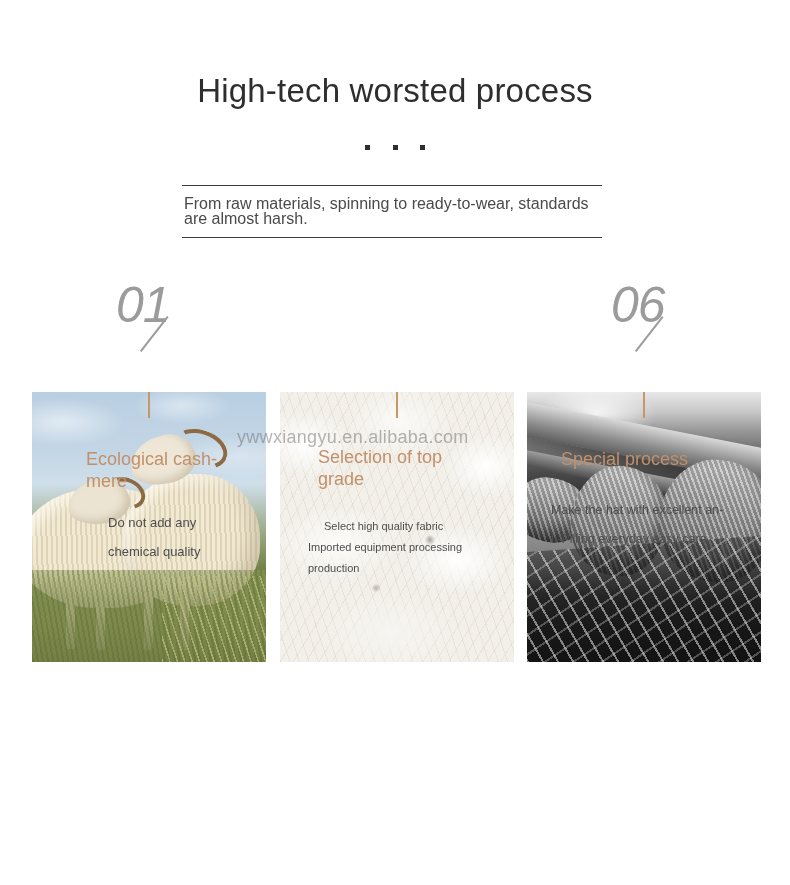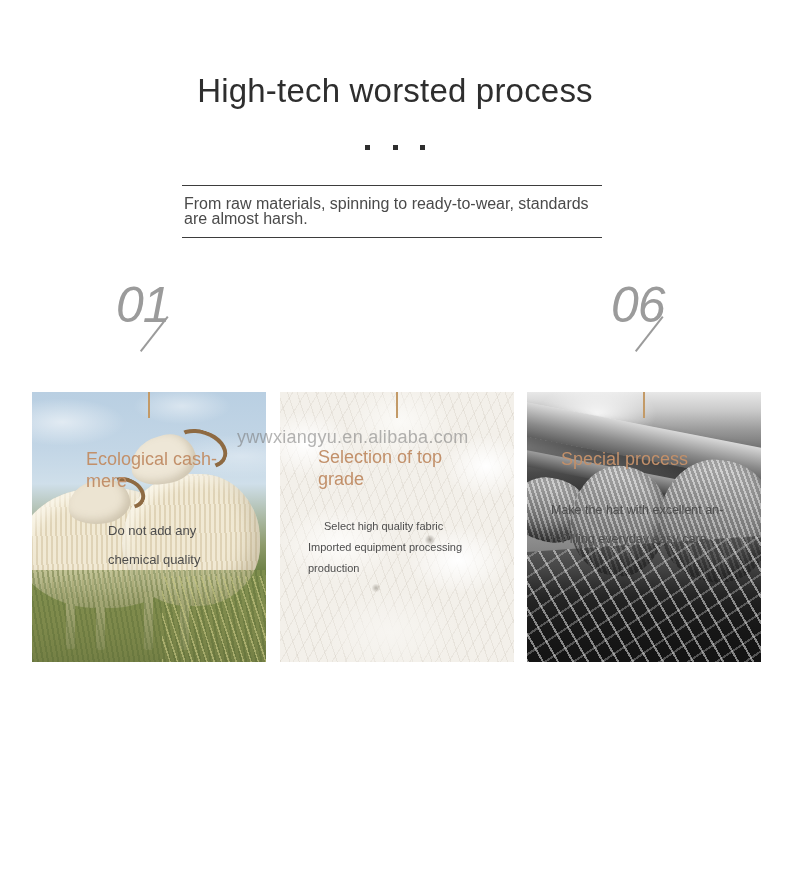--- a/index.html
+++ b/index.html
@@ -346,21 +346,21 @@
     font-weight: 400;
   }
   .cap-body {
     color: #4d4d4d;
   }
   .cap-body div { white-space: nowrap; }
 
   
   .c1 .caption { top: 56px; padding-left: 20px; }
   .c1 .cap-title { margin-left: 34px; width: 176px; white-space: normal; }
-  .c1 .cap-body { margin-top: 24px; margin-left: 56px; font-size: 13px; line-height: 29px; }
+  .c1 .cap-body { margin-top: 16px; margin-left: 56px; font-size: 13px; line-height: 29px; }
 
   .c2 .caption { top: 54px; }
   .c2 .cap-title { margin-left: 38px; width: 160px; white-space: normal; }
   .c2 .cap-body { margin-top: 26px; margin-left: 28px; font-size: 11px; line-height: 21px; }
   .c2 .cap-body .wrap { white-space: normal; width: 180px; }
 
   .c3 .caption { top: 56px; }
   .c3 .cap-title { margin-left: 34px; width: 200px; white-space: nowrap; }
   .c3 .cap-body { margin-top: 26px; margin-left: 24px; font-size: 12.5px; line-height: 29px; }
 </style>

